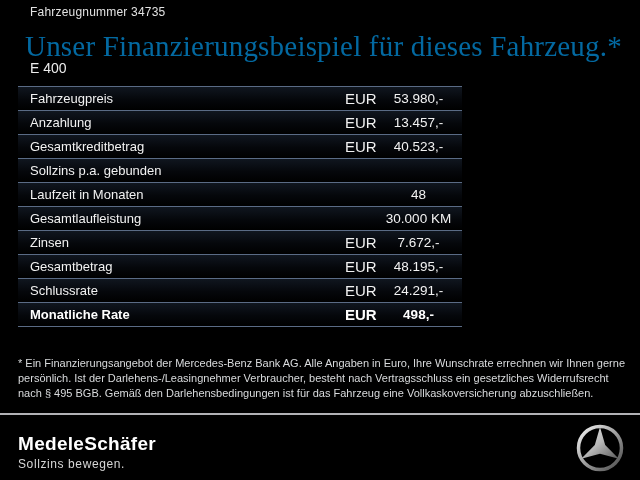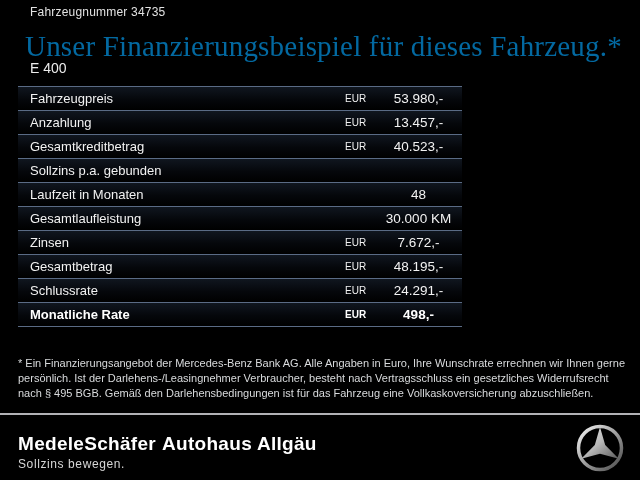--- a/index.html
+++ b/index.html
@@ -20,21 +20,21 @@
   }
   .fin-table{
     position:absolute;left:18px;top:86px;width:444px;
   }
   .row{
     height:23px;border-top:1px solid #5a6b85;display:flex;align-items:center;
     background:linear-gradient(180deg,#10161f 0%,#05070b 55%,#000 100%);
   }
   .row:last-child{border-bottom:1px solid #5a6b85;}
   .lbl{flex:1;padding-left:12px;font-size:13px;color:#f2f2f2;white-space:nowrap;}
-  .unit{width:30px;font-size:10px;text-align:left;white-space:nowrap;}
+  .unit{width:30px;font-size:15px;text-align:left;white-space:nowrap;}
   .val{width:87px;font-size:13.5px;text-align:center;white-space:nowrap;}
   .row.bold .lbl,.row.bold .unit,.row.bold .val{font-weight:bold;color:#fff;}
   .footnote{
     position:absolute;left:18px;top:356px;width:608px;
     font-size:11px;line-height:15px;color:#d9dbdd;
   }
   .footer-divider{
     position:absolute;left:0;top:413px;width:640px;height:2px;background:#b2b2b5;
   }
   .footer{
@@ -114,21 +114,20 @@
       <span class="val">498,-</span>
     </div>
   </div>
 
   <div class="footnote">* Ein Finanzierungsangebot der Mercedes-Benz Bank AG. Alle Angaben in Euro, Ihre Wunschrate errechnen wir Ihnen gerne persönlich. Ist der Darlehens-/Leasingnehmer Verbraucher, besteht nach Vertragsschluss ein gesetzliches Widerrufsrecht nach § 495 BGB. Gemäß den Darlehensbedingungen ist für das Fahrzeug eine Vollkaskoversicherung abzuschließen.</div>
 
   <div class="footer-divider"></div>
 
   <div class="footer">
     <div class="dealer-primary">MedeleSchäfer</div>
-    <div class="dealer-secondary">Autohaus Allgäu</div>
     <div class="dealer-tagline">Sollzins bewegen.</div>
     <svg class="star" viewBox="0 0 100 100" aria-hidden="true">
       <defs>
         <linearGradient id="ringGrad" x1="0" y1="0" x2="1" y2="1">
           <stop offset="0" stop-color="#f5f5f5"></stop>
           <stop offset="0.45" stop-color="#a8a8a8"></stop>
           <stop offset="1" stop-color="#4a4a4a"></stop>
         </linearGradient>
         <linearGradient id="starGrad" x1="0" y1="0" x2="1" y2="1">
           <stop offset="0" stop-color="#e8e8e8"></stop>

